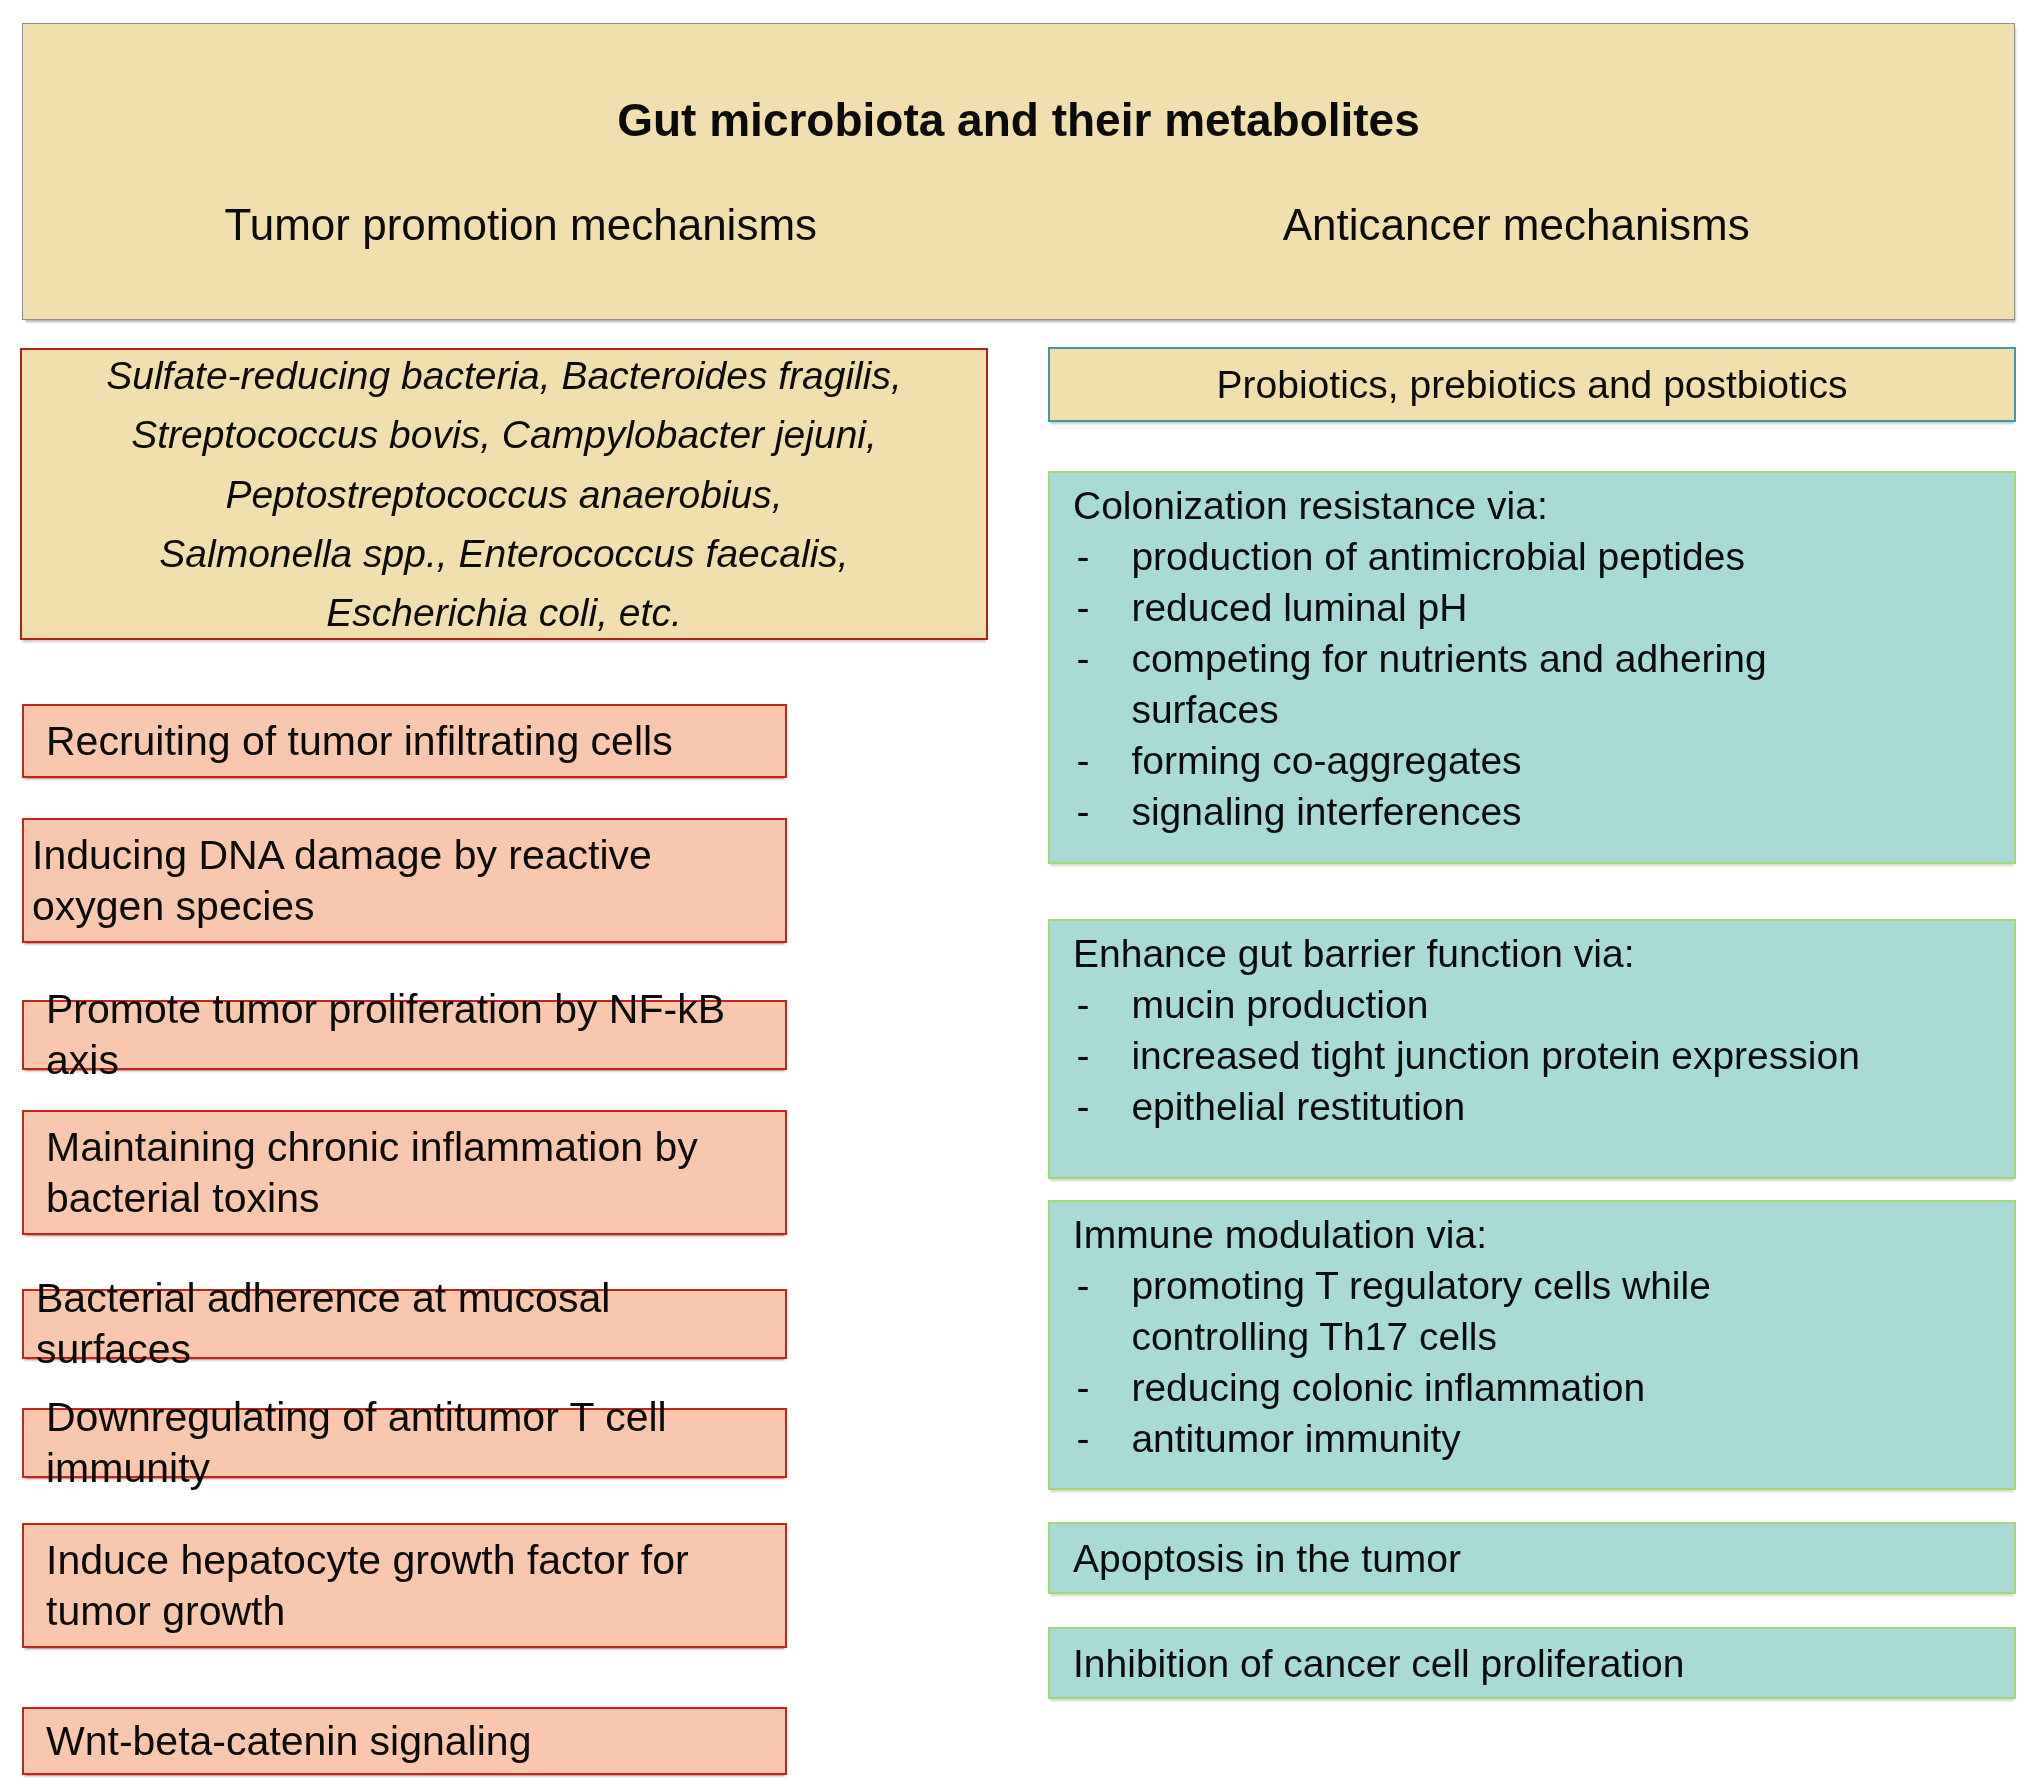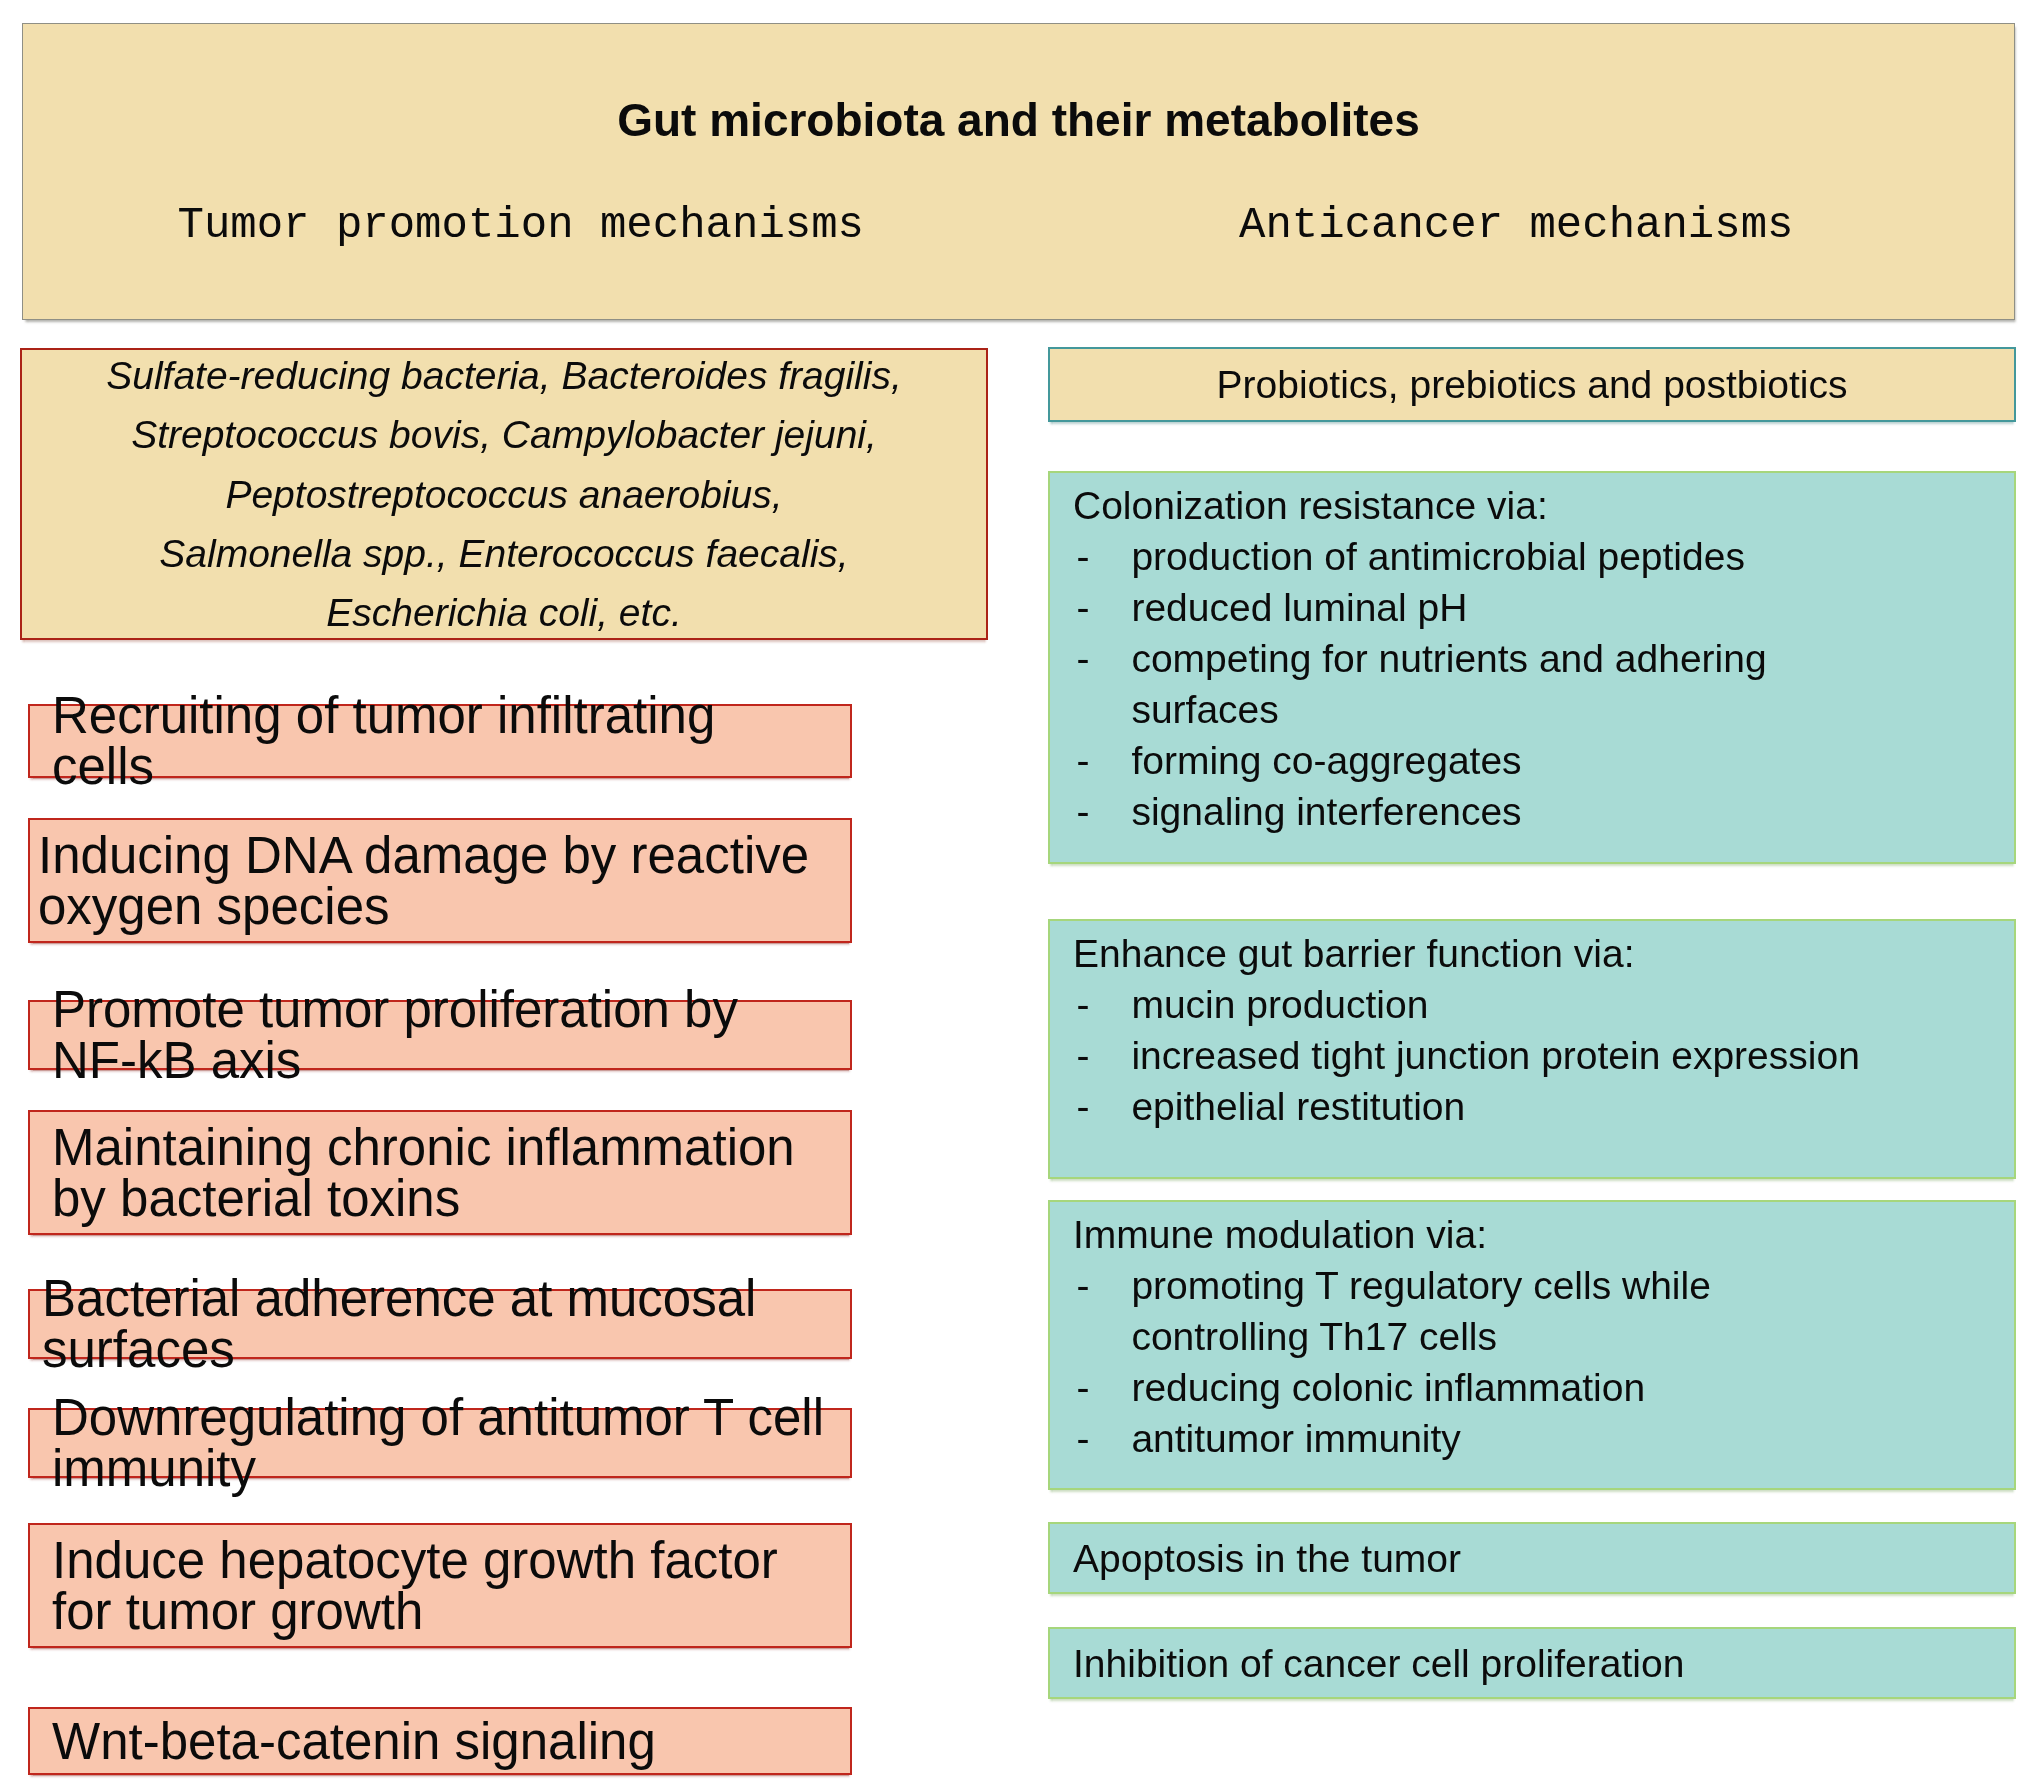--- a/index.html
+++ b/index.html
@@ -10,36 +10,36 @@
   .abs { position:absolute; box-sizing:border-box; }
 
   
   #header {
     left:22px; top:23px; width:1993px; height:297px;
     background:#f2dfae; border:1.7px solid #8f8f85;
     box-shadow:1.7px 2.9px 2.3px -1.1px rgba(110,110,100,.55);
     display:flex; flex-direction:column; justify-content:center; gap:60px;
   }
   .title { text-align:center; font-weight:bold; font-size:46px; line-height:1; }
-  .cols { display:flex;font-family:Liberation Mono, monospace; }
+  .cols { display:flex; }
   .cols > div { flex:1; text-align:center; font-size:44px; line-height:1; }
 
   
   #bacteria {
     left:20px; top:348px; width:968px; height:292px;
     background:#f2dfae; border:2.9px solid #ab2317;
     display:flex; flex-direction:column; justify-content:space-between; align-items:center;
     font-style:italic; font-size:39px; line-height:51px; text-align:center;
     box-shadow:0 3.4px 2.3px -1.7px rgba(140,60,40,.4);
   }
   .red {
-    left:28px; width:824px;
+    left:22px; width:765px;
     background:#f9c6ae; border:2.9px solid #c0261c;
     display:flex; align-items:center; padding:0 22px;
-    font-size:51px; line-height:51px;
+    font-size:41px; line-height:51px;
     box-shadow:0 4px 2.3px -1.7px rgba(140,40,30,.45);
   }
   .red .txt { max-width:844px; }
   #r0 { top:704px; height:74px; }
   #r1 { top:818px; height:125px;padding-left:8px; }
   #r2 { top:1000px; height:70px; }
   #r3 { top:1110px; height:125px; }
   #r4 { top:1289px; height:70px;padding-left:12px; }
   #r5 { top:1408px; height:70px; }
   #r6 { top:1523px; height:125px; }

